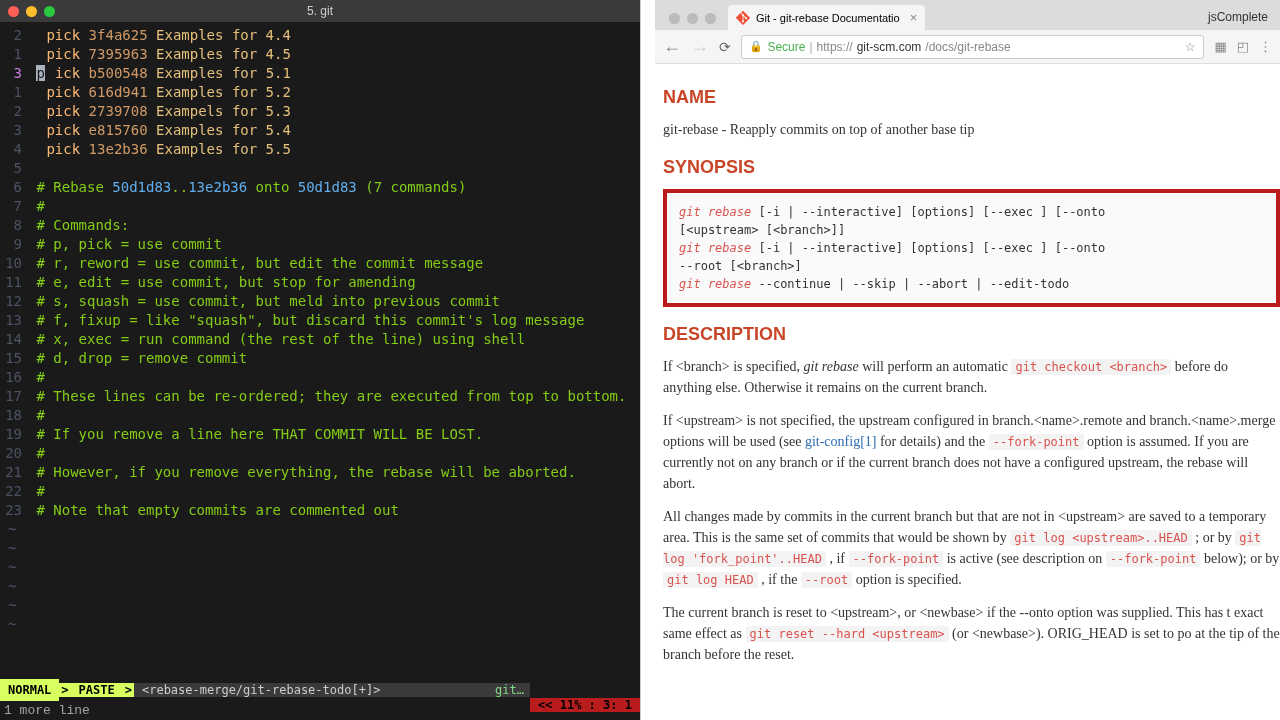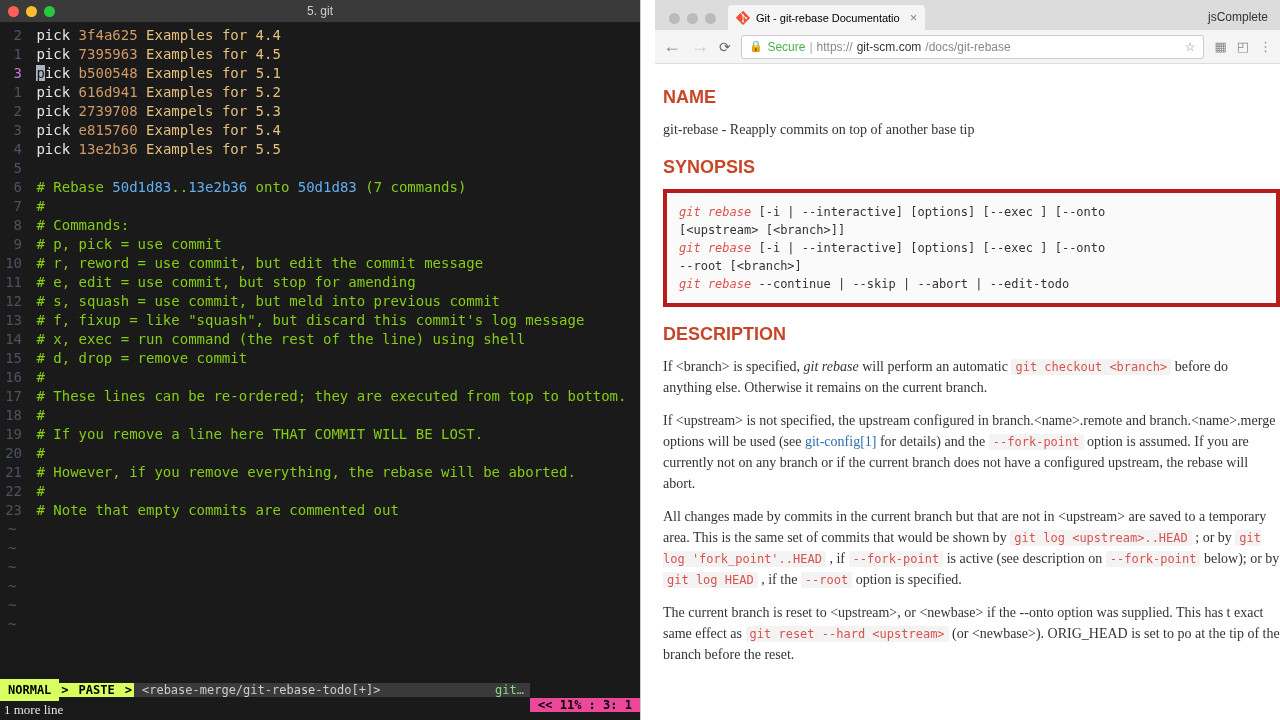--- a/index.html
+++ b/index.html
@@ -13,35 +13,35 @@
 .tl-red { background: #ff5f56; }
 .tl-yellow { background: #ffbd2e; }
 .tl-green { background: #27c93f; }
 .term-title { position: absolute; left: 50%; transform: translateX(-50%); font-size: 12px; color: #ccc; }
 
 .editor { flex: 1; font-family: Menlo, Monaco, monospace; font-size: 14px; line-height: 19px; color: #9da5b4; padding-top: 4px; overflow: hidden; }
 .line { display: flex; white-space: pre; }
 .lnum { width: 28px; text-align: right; color: #4b5263; padding-right: 6px; flex-shrink: 0; }
 .lnum.cur { color: #c678dd; }
 .lcontent { flex: 1; }
-.pick { color: #e5e5e5; }
+.pick { color: #fdba74; margin-left: 10px; }
 .hash { color: #d19a66; }
 .msg { color: #e5c07b; }
 .comment { color: #84cc16; text-align: center; }
 .hash2 { color: #61afef; }
 .tilde { color: #4b5263; padding-left: 8px; }
 .cursor-block { background: #abb2bf; color: #1a1a1a; }
 
 .statusline { height: 20px; display: flex; font-family: Menlo, monospace; font-size: 12px; align-items: center; }
 .sl-normal { background: #d7ff5f; color: #000; padding: 4px 8px; font-weight: bold; }
 .sl-paste { background: #d7ff5f; color: #000; padding: 0 8px; font-weight: bold; }
 .sl-file { background: #3a3a3a; color: #ccc; padding: 0 8px; flex: 1; }
 .sl-git { background: #3a3a3a; color: #87d787; padding: 0 6px; }
-.sl-pos { background: #ec4899; color: #000; padding: 0 8px; font-weight: bold; margin-top: 29px; }
-.cmdline { height: 20px; color: #e5e5e5; font-family: Liberation Serif, serif; font-size: 13px; padding-left: 4px; display: flex; align-items: center; }
+.sl-pos { background: #b91c1c; color: #000; padding: 0 8px; font-weight: bold; margin-top: 29px; }
+.cmdline { height: 20px; color: #a3a3a3; font-family: Liberation Mono, monospace; font-size: 13px; padding-left: 4px; display: flex; align-items: center; }
 
 
 .browser-pane { width: 640px; background: #fff; display: flex; flex-direction: column; border-left: 1px solid #ccc; padding-left: 14px; }
 .browser-tabbar { height: 30px; background: #dcdcdc; display: flex; align-items: flex-end; padding-left: 8px; }
 .btl { display: flex; gap: 7px; align-items: center; padding: 0 6px 6px 6px; }
 .btl .traffic-light { background: #bbb; }
 .browser-tab { background: #f5f5f5; border-radius: 4px 4px 0 0; padding: 5px 8px; font-size: 11px; display: flex; align-items: center; gap: 6px; max-width: 210px; margin-left: 6px; }
 .tab-favicon { width: 14px; height: 14px; }
 .tab-close { color: #888; font-size: 13px; margin-left: 4px; }
 .extension-label { margin-left: auto; padding: 6px 12px; font-size: 12px; color: #333; }

